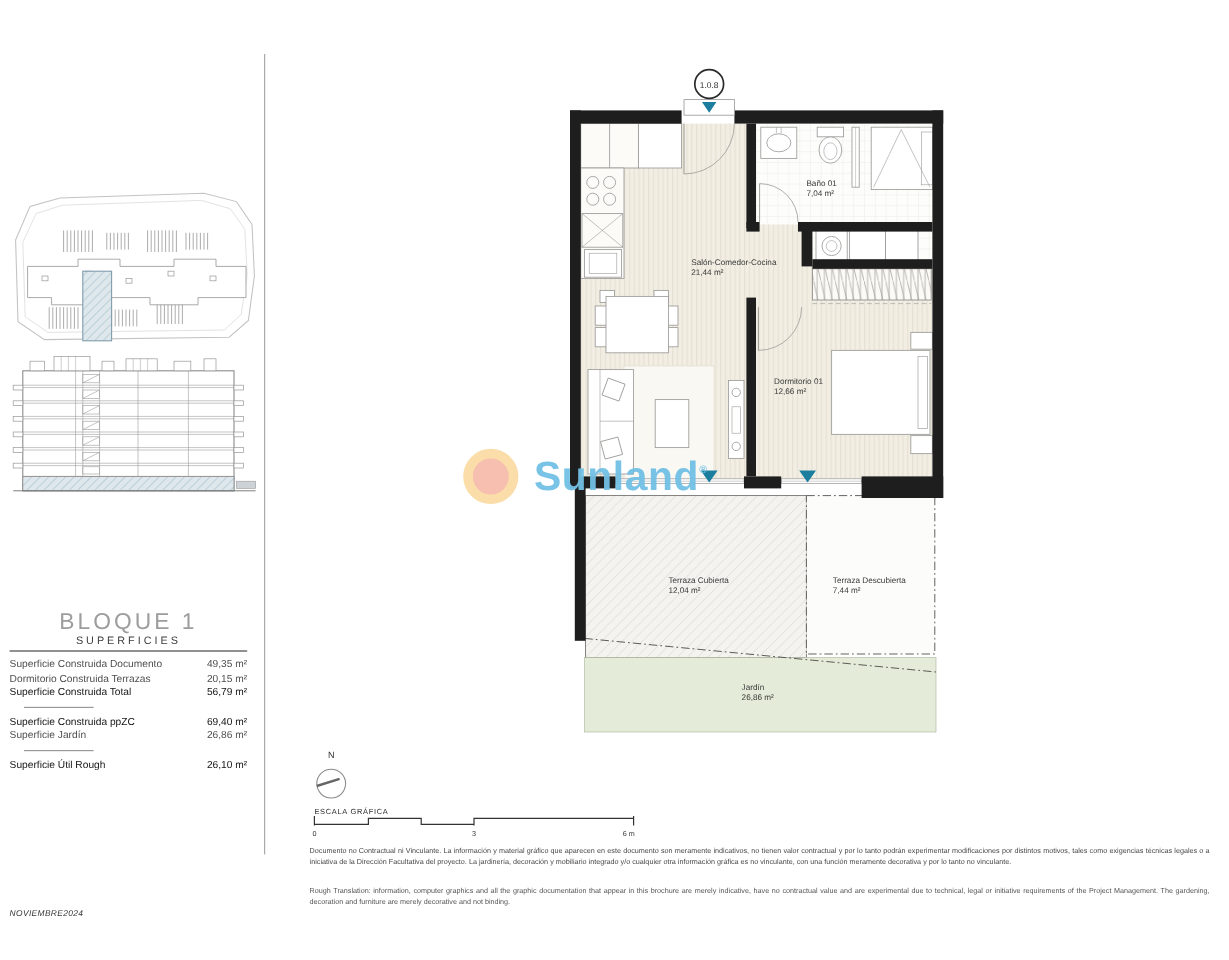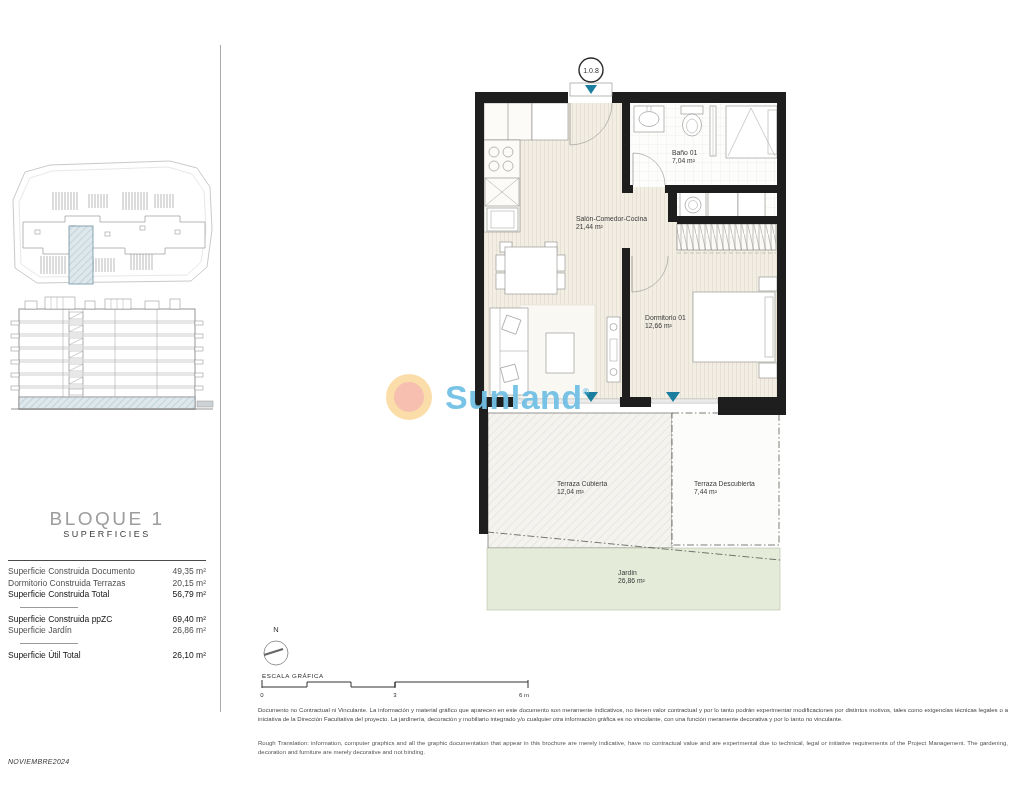--- a/index.html
+++ b/index.html
@@ -6,21 +6,21 @@
   .page{position:relative;width:1024px;height:800px;background:#fff;overflow:hidden;
         font-family:"Liberation Sans",sans-serif;color:#222;}
   
   .v-divider{position:absolute;left:220px;top:45px;width:1px;height:667px;background:#a9a9a9;}
   .title{position:absolute;left:0;top:448px;width:214px;text-align:center;
          font-size:25px;font-weight:bold;letter-spacing:.5px;color:#161616;}
   .subtitle{position:absolute;left:0;top:487px;width:214px;text-align:center;
             font-size:19px;color:#9d9d9d;letter-spacing:2.5px;line-height:20px;margin-top:22px;}
   .sup{position:absolute;left:8px;top:529px;width:198px;}
   .sup-head{text-align:center;font-size:9px;letter-spacing:2.5px;color:#3c3c3c;
-            padding-bottom:21px;border-bottom:1px solid #4a4a4a;margin-bottom:5px;}
+            padding-bottom:3px;border-bottom:1px solid #4a4a4a;margin-bottom:5px;}
   .sup-row{display:flex;justify-content:space-between;font-size:8.5px;color:#4f4f4f;line-height:11.5px;}
   .sup-row.bold{font-weight:normal;color:#141414;}
   .sup-div{width:58px;border-top:1px solid #9a9a9a;margin:6px 0 6px 12px;}
   .date{position:absolute;left:8px;top:758px;font-size:7px;font-style:italic;color:#333;letter-spacing:.3px;}
   
   .watermark{position:absolute;left:386px;top:374px;display:flex;align-items:center;gap:13px;
              z-index:6;opacity:.95;pointer-events:none;}
   .sun{width:30px;height:30px;border-radius:50%;background:#f6bcab;border:8px solid #fbdca6;}
   .wm-text{font-size:34px;font-weight:bold;color:#72c0e6;letter-spacing:.5px;line-height:1;}
   .wm-reg{font-size:9px;vertical-align:14px;font-weight:bold;color:#72c0e6;}
@@ -136,21 +136,21 @@
     <div class="sup-row bold">
       <span>Superficie Construida ppZC</span>
       <span>69,40 m²</span>
     </div>
     <div class="sup-row">
       <span>Superficie Jardín</span>
       <span>26,86 m²</span>
     </div>
     <div class="sup-div"></div>
     <div class="sup-row bold">
-      <span>Superficie Útil Total</span>
+      <span>Superficie Útil Rough</span>
       <span>26,10 m²</span>
     </div>
   </div>
 
   <div class="v-divider"></div>
 
   <svg style="left:450px;top:55px;" width="365" height="565" viewBox="450 55 365 565">
     <defs>
       <pattern id="floorStripe" width="4" height="8" patternUnits="userSpaceOnUse">
         <rect width="4" height="8" fill="#f2eee4"></rect>

